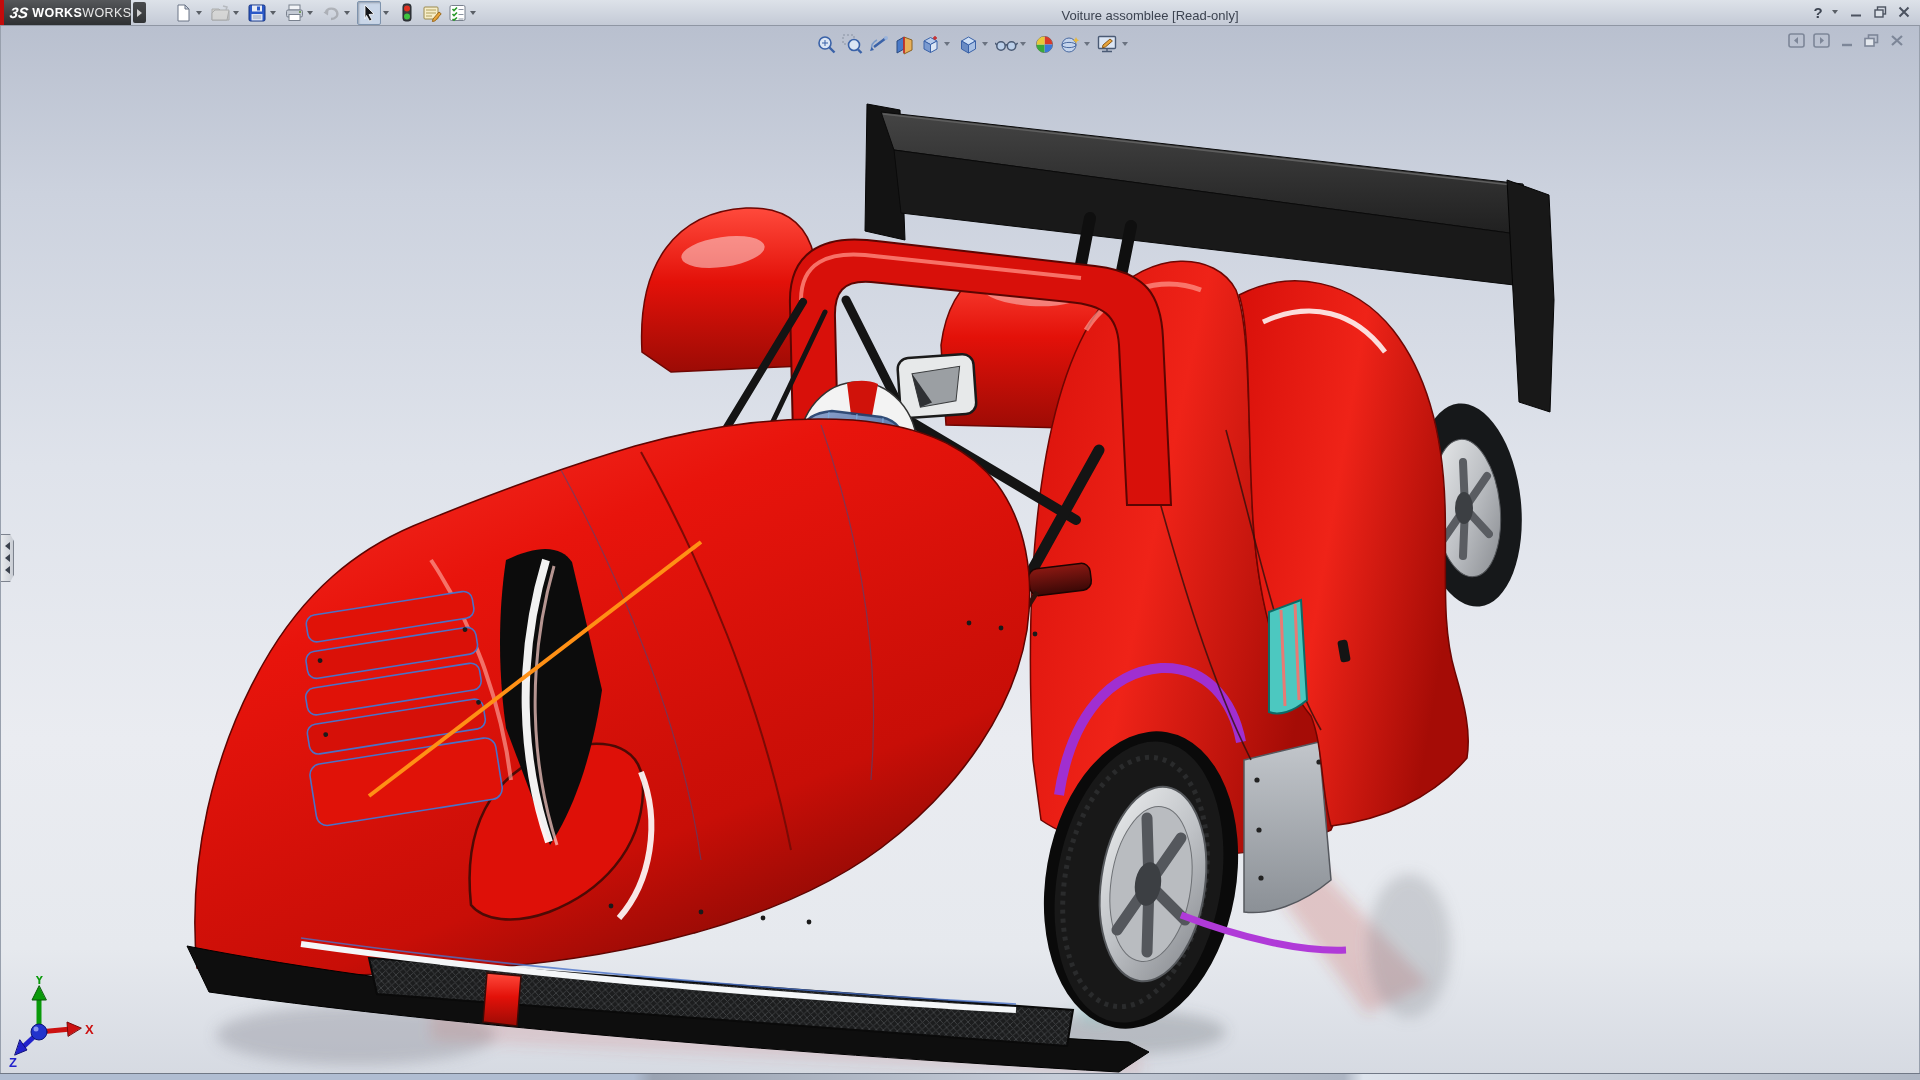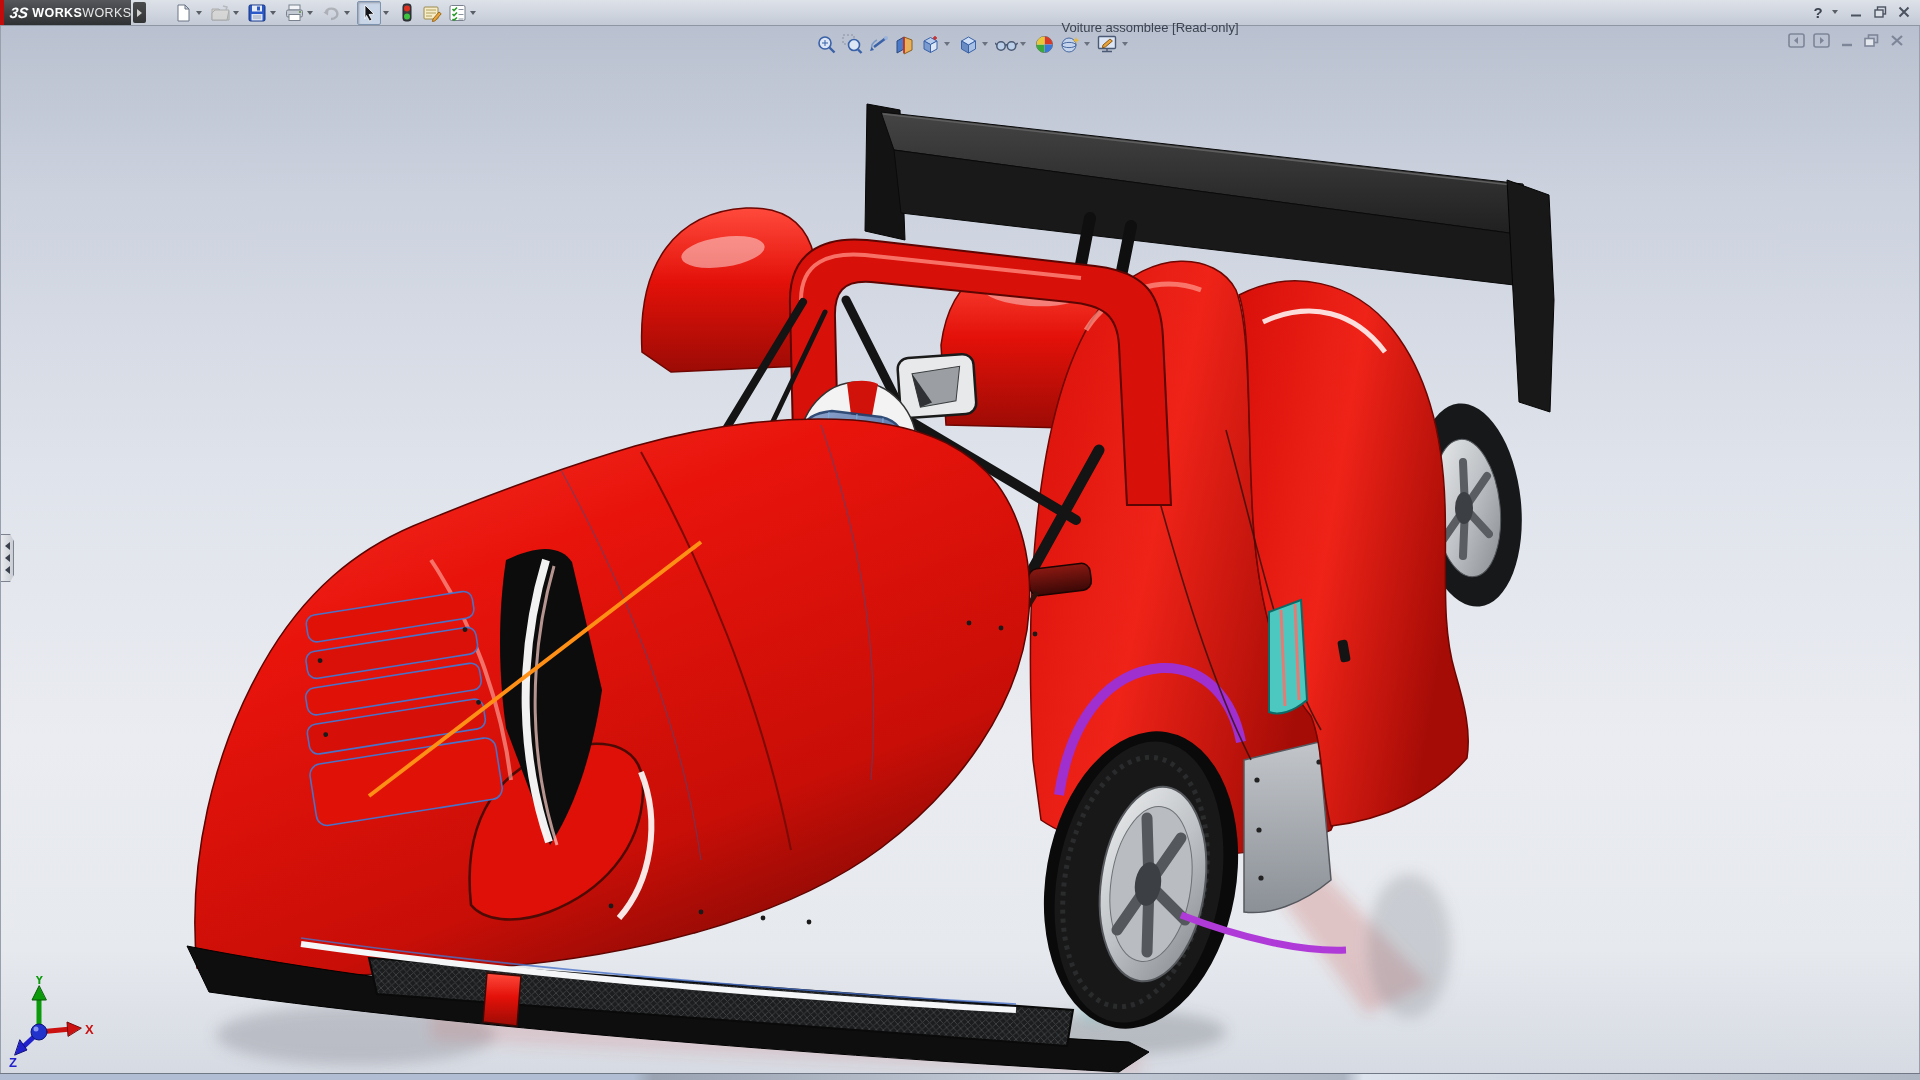--- a/index.html
+++ b/index.html
@@ -17,21 +17,21 @@
   .logo-light{color:#e8e8e8;font-weight:normal;font-size:12.5px;letter-spacing:.4px;}
   .flyout-arrow{position:absolute;left:133px;top:2px;width:13px;height:21px;background:linear-gradient(#4a4c4e,#323436);
     display:flex;align-items:center;justify-content:center;border-radius:2px;}
   .flyout-arrow i{width:0;height:0;border-left:5px solid #cfcfcf;border-top:4px solid transparent;border-bottom:4px solid transparent;}
   .tb-icons{position:absolute;left:172px;top:1px;height:23px;display:flex;align-items:center;}
   .tb-item{display:flex;align-items:center;margin-right:3px;}
   .tb-btn{width:22px;height:22px;display:flex;align-items:center;justify-content:center;border-radius:2px;}
   .tb-btn.pressed{background:#c9d6e8;border:1px solid #7e93ad;box-shadow:inset 1px 1px 2px rgba(0,0,0,.25);}
   .tb-drop{width:0;height:0;border-top:4px solid #5a5f66;border-left:3.5px solid transparent;border-right:3.5px solid transparent;margin:0 4px 0 2px;}
   .grayed{opacity:.45;filter:grayscale(.8);}
-  .win-title{position:absolute;top:20px;left:1040px;width:220px;text-align:center;font-size:13px;color:#3c4350;}
+  .win-title{position:absolute;top:8px;left:1040px;width:220px;text-align:center;font-size:13px;color:#3c4350;}
   .wc{position:absolute;top:2px;display:flex;align-items:center;}
   .wc-btn{width:24px;height:20px;display:flex;align-items:center;justify-content:center;color:#4c5360;font-size:13px;font-weight:bold;}
 
   
   .viewport{position:absolute;top:26px;left:0;width:1920px;height:1048px;overflow:hidden;
     background:linear-gradient(180deg,#b9c0cf 0%,#ccd2de 16%,#dfe3eb 42%,#eaecf1 68%,#e6e9ee 88%,#d6dae2 100%);
     border-left:1px solid #98a0ad;border-right:1px solid #98a0ad;box-sizing:border-box;}
   .car-svg{position:absolute;top:0;left:0;}
 
   

